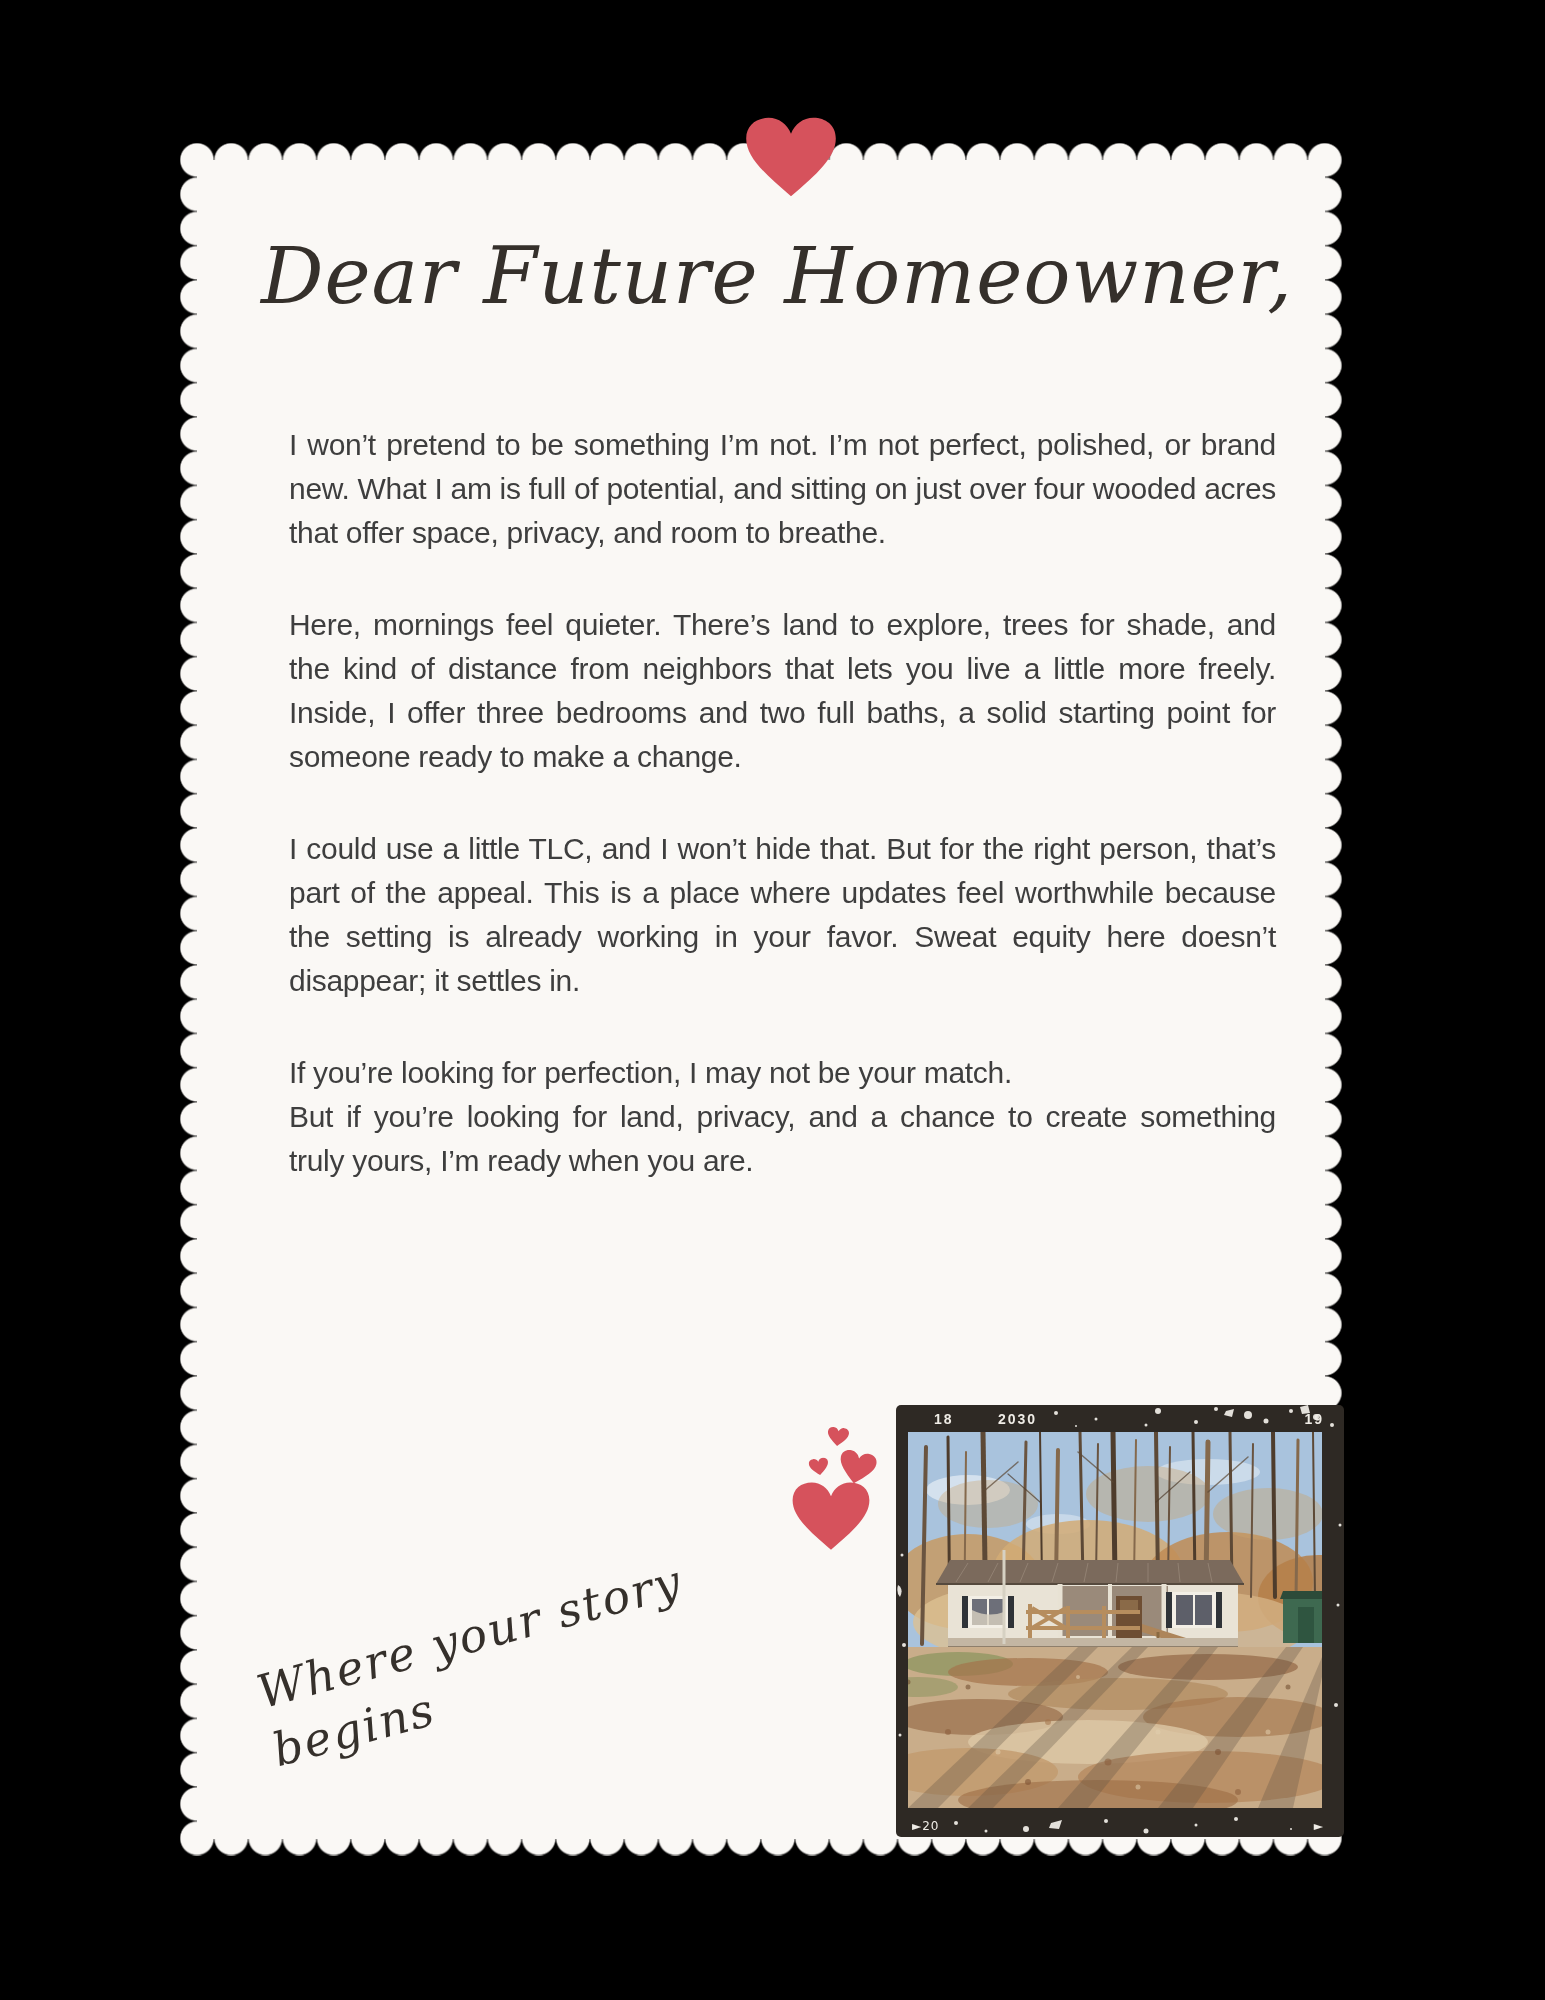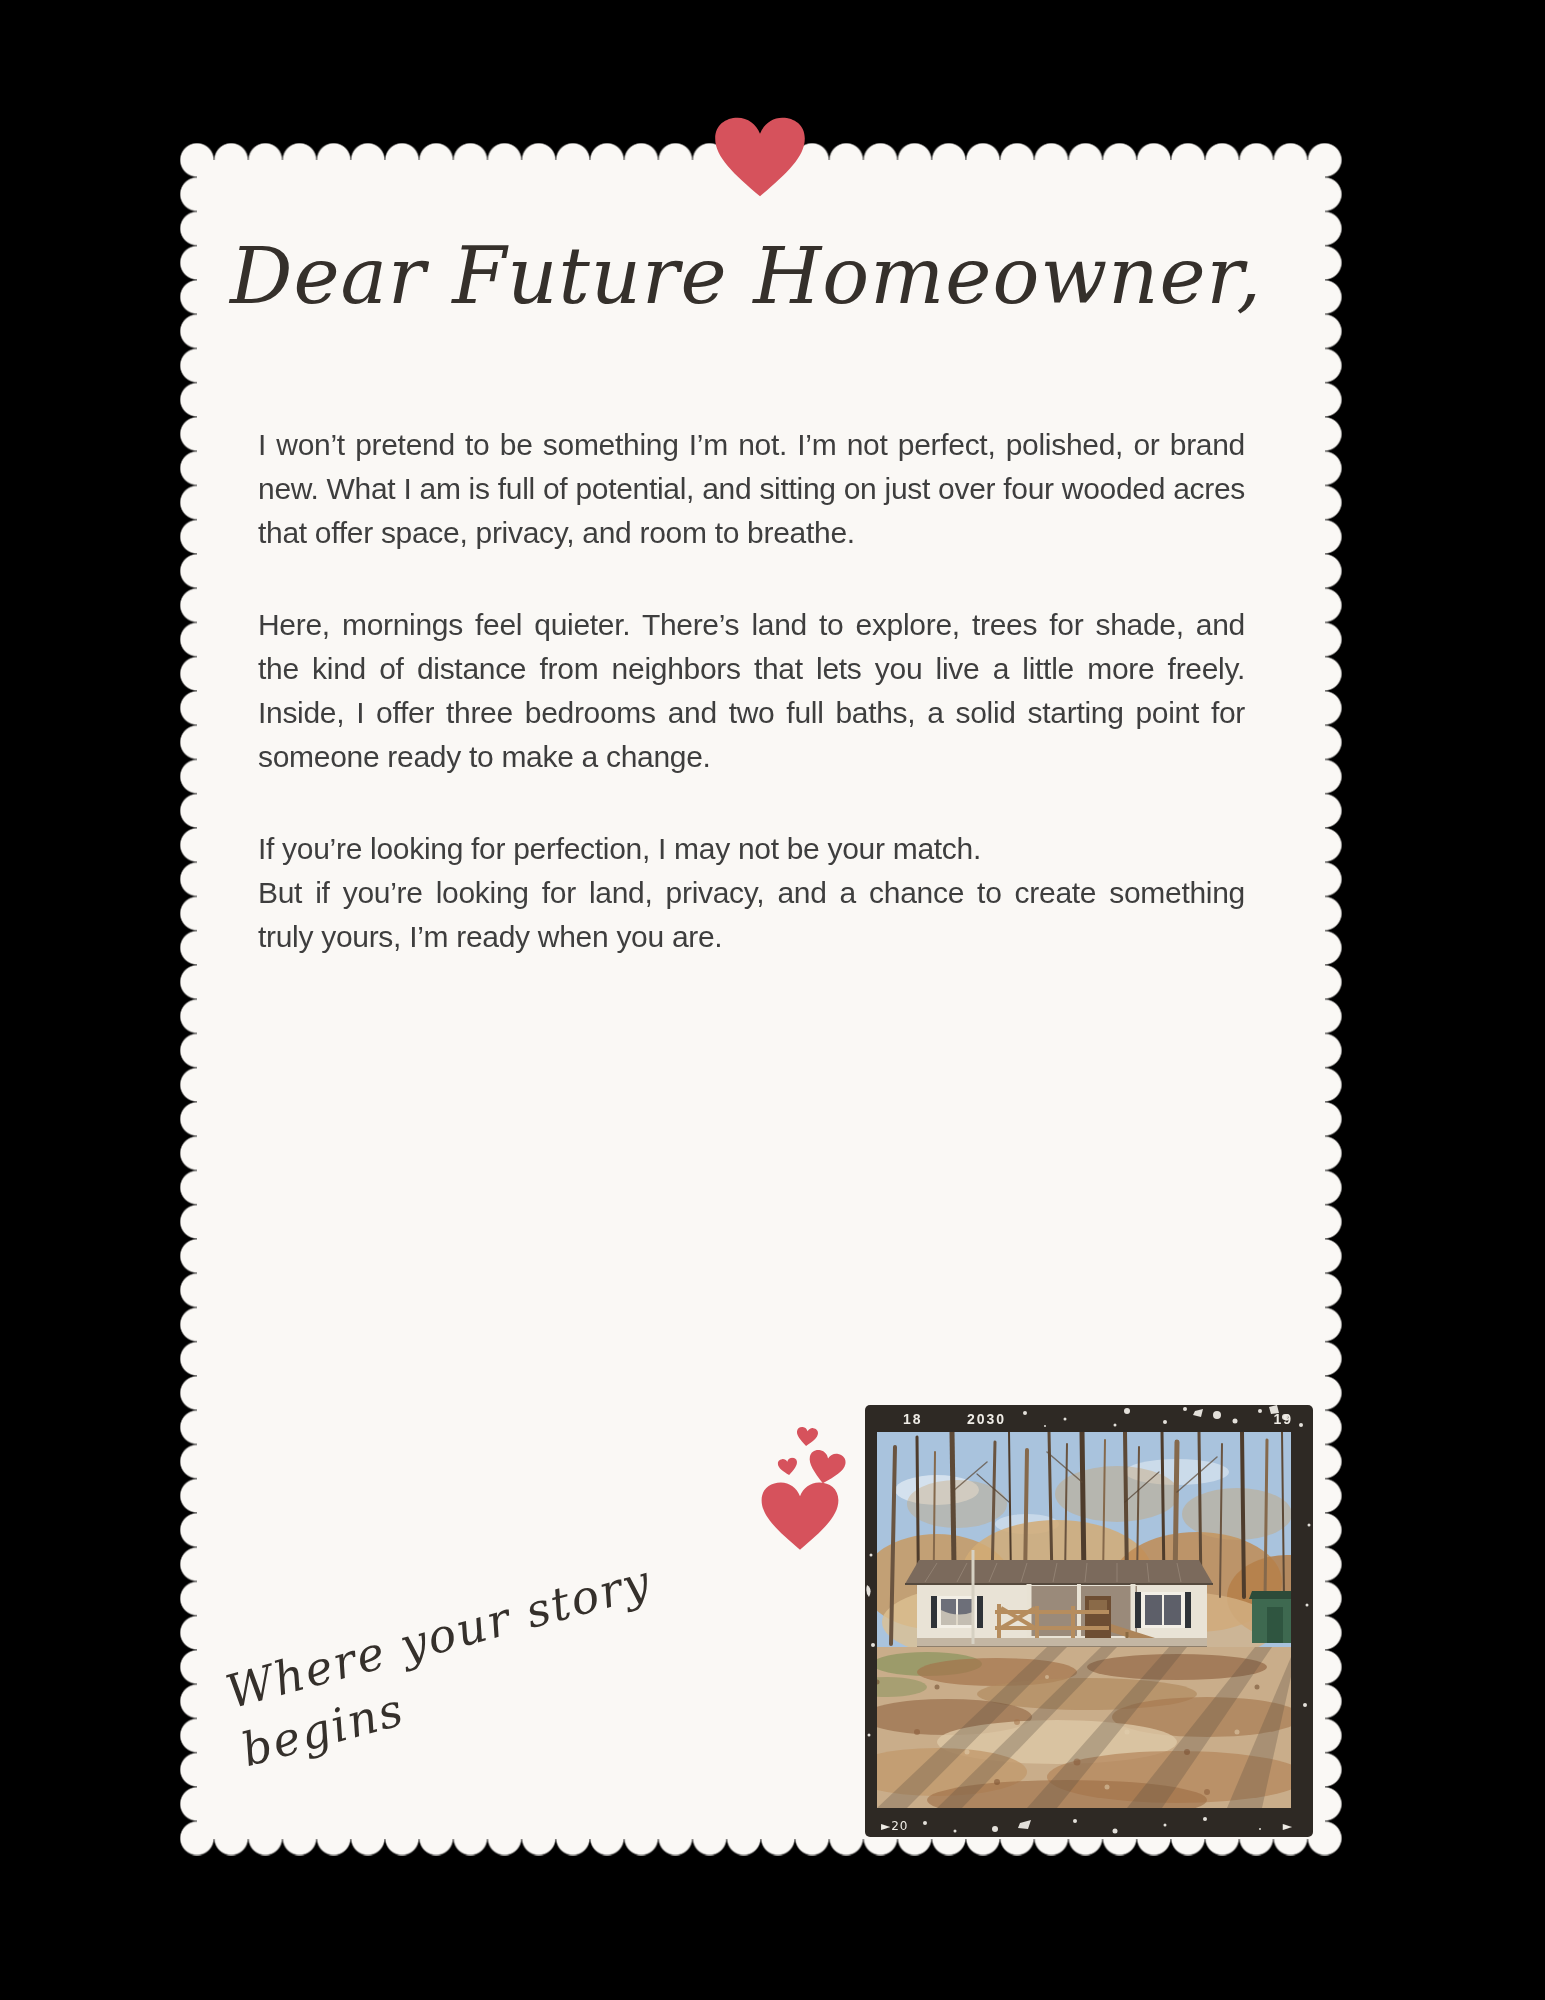--- a/index.html
+++ b/index.html
@@ -7,21 +7,21 @@
          font-family:"Liberation Sans",sans-serif;}
   
   .paper-bg{position:absolute;left:180px;top:143px;width:1162px;height:1713px;
     background:var(--paper,#faf8f5);
     -webkit-mask:
       radial-gradient(circle 17px at 17px 17px,#000 16px,transparent 17.5px) 0 0 / 34px 34px round,
       linear-gradient(#000 0 0) 17px 17px / calc(100% - 34px) calc(100% - 34px) no-repeat;
     mask:
       radial-gradient(circle 17px at 17px 17px,#000 16px,transparent 17.5px) 0 0 / 34px 34px round,
       linear-gradient(#000 0 0) 17px 17px / calc(100% - 34px) calc(100% - 34px) no-repeat;}
-  .content{position:absolute;left:165px;top:143px;width:1162px;height:1713px;}
+  .content{position:absolute;left:196px;top:143px;width:1162px;height:1713px;}
   .heart{position:absolute;}
   .heart svg{display:block;}
   h1.salutation{margin:0;padding-top:58px;height:150px;line-height:150px;text-align:center;
     font-family:"DejaVu Serif",serif;font-style:italic;font-weight:500;font-size:78px;
     color:var(--script-ink,#35302b);letter-spacing:1px;}
   .letter-body{margin:72px 82px 0 93px;}
   .letter-body p{margin:8px 0 48px 0;font-size:30px;line-height:44px;letter-spacing:-0.3px;
     color:var(--ink,#3e3e3e);text-align:justify;white-space:pre-line;}
   .closing-script{position:absolute;left:70px;top:1519px;width:600px;
     font-family:"DejaVu Serif",serif;font-style:italic;font-size:46px;line-height:60px;
@@ -43,20 +43,21 @@
       <svg width="96" height="84" viewBox="0 0 100 90">
           <path fill="#d6525c" d="M50,86 C22,62 2,44 2,24 C2,10 13,2 26,2 C37,2 46,9 50,19 C54,9 63,2 74,2 C87,2 98,10 98,24 C98,44 78,62 50,86 Z"></path>
         </svg>
     </div>
 
     <h1 class="salutation">Dear Future Homeowner,</h1>
 
     <div class="letter-body">
       <p>I won’t pretend to be something I’m not. I’m not perfect, polished, or brand new. What I am is full of potential, and sitting on just over four wooded acres that offer space, privacy, and room to breathe.</p>
       <p>Here, mornings feel quieter. There’s land to explore, trees for shade, and the kind of distance from neighbors that lets you live a little more freely. Inside, I offer three bedrooms and two full baths, a solid starting point for someone ready to make a change.</p>
+      <p>I could use a little TLC, and I won’t hide that. But for the right person, that’s part of the appeal. This is a place where updates feel worthwhile because the setting is already working in your favor. Sweat equity here doesn’t disappear; it settles in.</p>
       <p>If you’re looking for perfection, I may not be your match.
 But if you’re looking for land, privacy, and a chance to create something truly yours, I’m ready when you are.</p>
     </div>
 
     <div class="closing-script">Where your story begins</div>
 
     <div>
       <div class="heart" style="left:595px;top:1338px">
         <svg width="80" height="72" viewBox="0 0 100 90">
             <path fill="#d6525c" d="M50,86 C22,62 2,44 2,24 C2,10 13,2 26,2 C37,2 46,9 50,19 C54,9 63,2 74,2 C87,2 98,10 98,24 C98,44 78,62 50,86 Z"></path>

